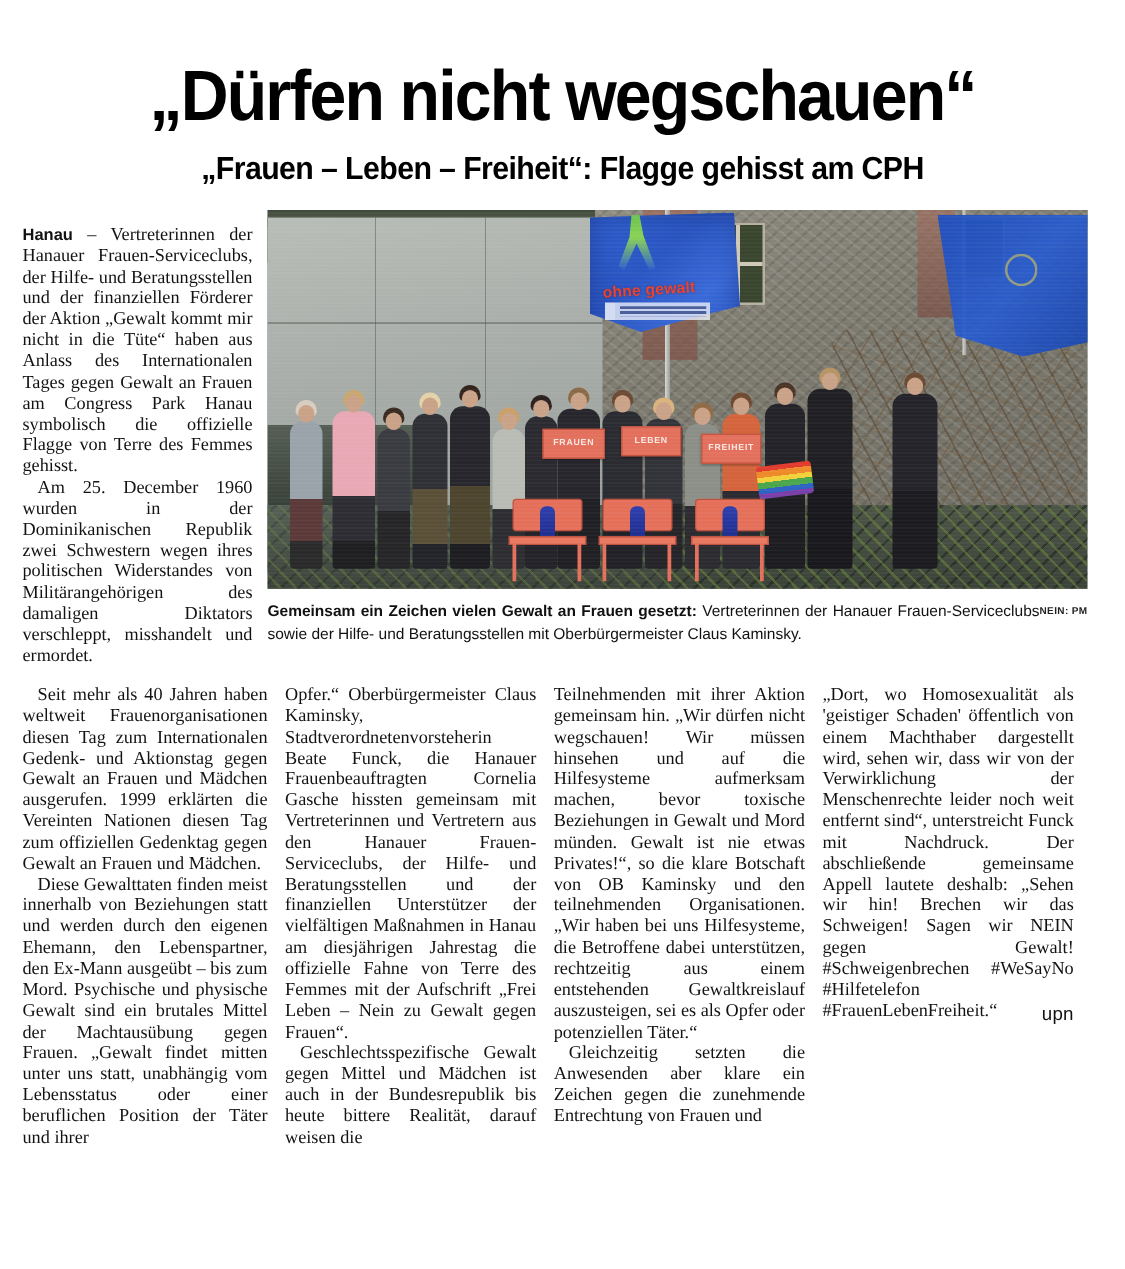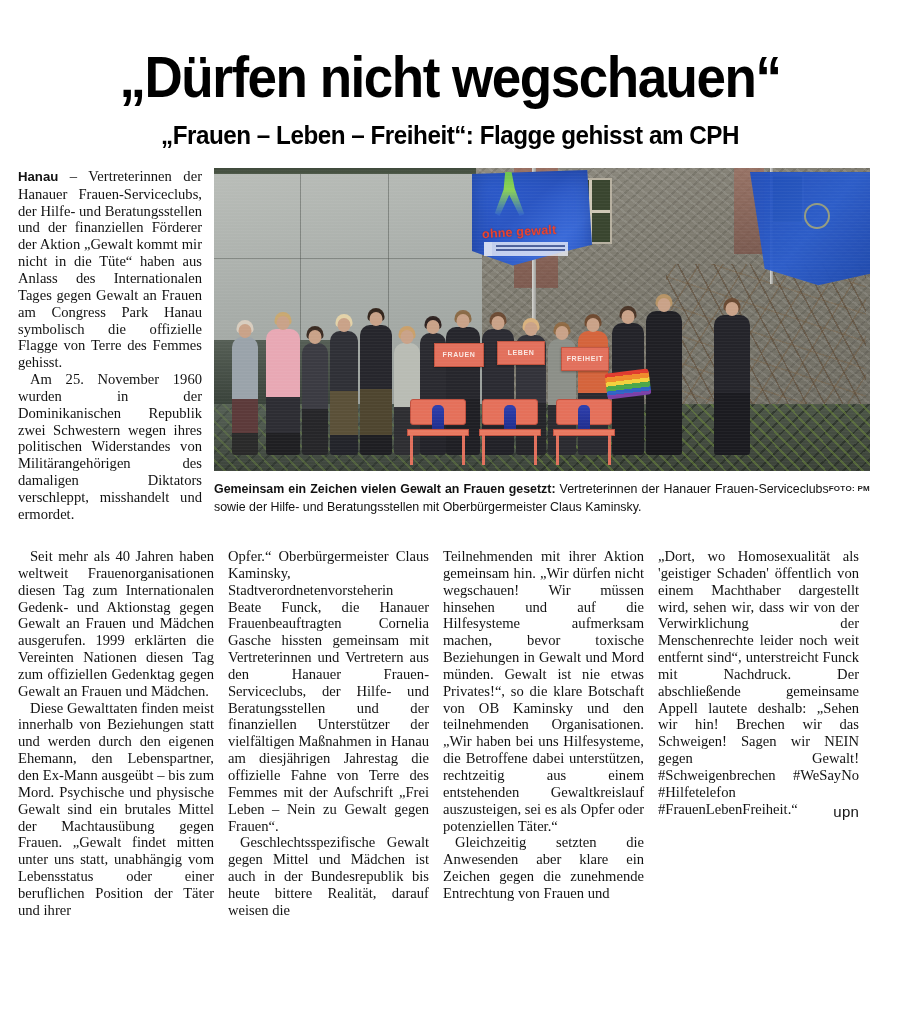--- a/index.html
+++ b/index.html
@@ -245,37 +245,37 @@
     text-justify: inter-word;
     hyphens: manual;
     color: #121212;
   }
   p.bt + p.bt { text-indent: 12px; }
   .lead-in { font-family:"Liberation Sans", sans-serif; font-weight:bold; font-size:13.2px; }
   .byline {
     font-family:Liberation Sans, sans-serif; font-size:15px;
     letter-spacing:.2px; float:right; margin-top:3px;
   }
-  .col-lead p.bt:first-child { text-indent: 0; }
+  .col-lead p.bt:first-child { text-indent: 0; margin-top: 12px; }
 </style>
 </head>
 <body>
 
 <div class="page">
 
   <div class="headline-block">
     <h1 class="headline">„Dürfen nicht wegschauen“</h1>
     <h2 class="subheadline">„Frauen – Leben – Freiheit“: Flagge gehisst am CPH</h2>
   </div>
 
   <div class="upper">
 
     <div class="col-lead">
       <p class="bt"><span class="lead-in">Hanau</span> <span>–</span><span> Vertreterinnen der Hanauer Frauen-Serviceclubs, der Hilfe- und Beratungsstellen und der finanziellen Förderer der Aktion „Gewalt kommt mir nicht in die Tüte“ haben aus Anlass des Internationalen Tages gegen Gewalt an Frauen am Congress Park Hanau symbolisch die offizielle Flagge von Terre des Femmes gehisst.</span></p>
-      <p class="bt">Am 25. November 1960 wurden in der Dominikanischen Republik zwei Schwestern wegen ihres politischen Widerstandes von Militärangehörigen des damaligen Diktators verschleppt, misshandelt und ermordet.</p>
+      <p class="bt">Am 25. December 1960 wurden in der Dominikanischen Republik zwei Schwestern wegen ihres politischen Widerstandes von Militärangehörigen des damaligen Diktators verschleppt, misshandelt und ermordet.</p>
     </div>
 
     <figure class="figure" style="margin:0;">
       <div class="photo">
 
         <div class="ph-layer sky-strip"></div>
         <div class="ph-layer bldg-right"></div>
         <div class="ph-layer stone-tex"></div>
         <div class="ph-layer brick-band"></div>
         <div class="ph-layer brick-band2"></div>
@@ -385,21 +385,21 @@
           <span class="fist"></span>
           <span class="seat"></span>
           <span class="leg" style="left:0;"></span>
           <span class="leg" style="left:52px;"></span>
         </div>
 
         <div class="ph-layer photo-grain"></div>
       </div>
 
       <figcaption class="caption">
-        <span class="credit">FOTO: PM</span>
+        <span class="credit">NEIN: PM</span>
         <b>Gemeinsam ein Zeichen vielen Gewalt an Frauen gesetzt:</b><span> Vertreterinnen der Hanauer Frauen-Serviceclubs sowie der Hilfe- und Beratungsstellen mit Oberbürgermeister Claus Kaminsky.</span>
       </figcaption>
     </figure>
   </div>
 
   <div class="body-cols">
 
     <div class="col col1">
       <p class="bt" style="text-indent:12px;">Seit mehr als 40 Jahren haben weltweit Frauenorganisationen diesen Tag zum Internationalen Gedenk- und Aktionstag gegen Gewalt an Frauen und Mädchen ausgerufen. 1999 erklärten die Vereinten Nationen diesen Tag zum offiziellen Gedenktag gegen Gewalt an Frauen und Mädchen.</p>
       <p class="bt">Diese Gewalttaten finden meist innerhalb von Beziehungen statt und werden durch den eigenen Ehemann, den Lebenspartner, den Ex-Mann ausgeübt – bis zum Mord. Psychische und physische Gewalt sind ein brutales Mittel der Machtausübung gegen Frauen. „Gewalt findet mitten unter uns statt, unabhängig vom Lebensstatus oder einer beruflichen Position der Täter und ihrer</p>

